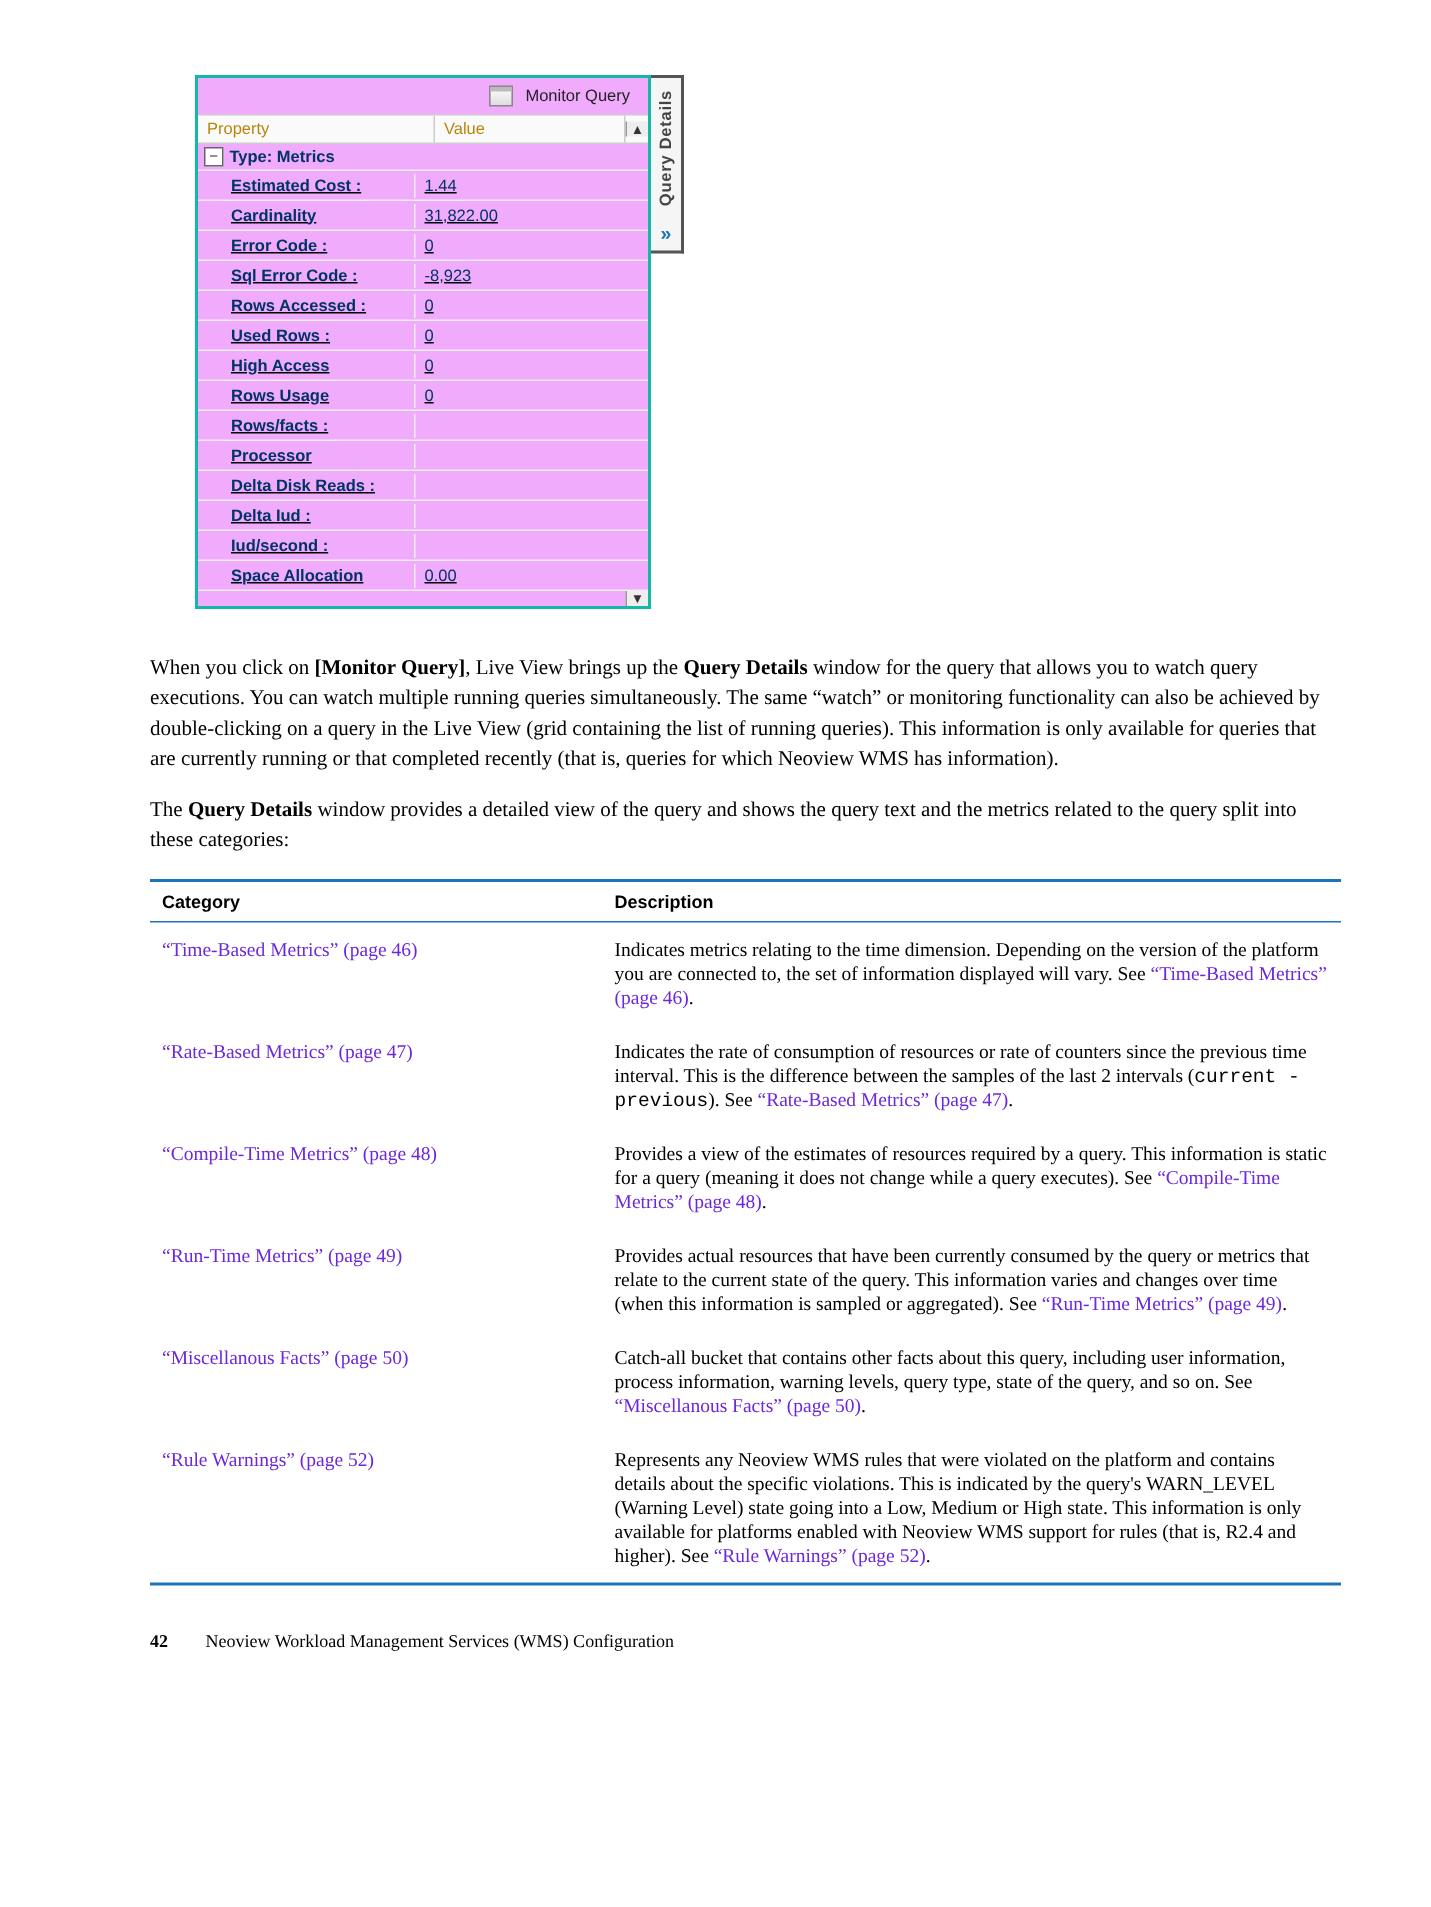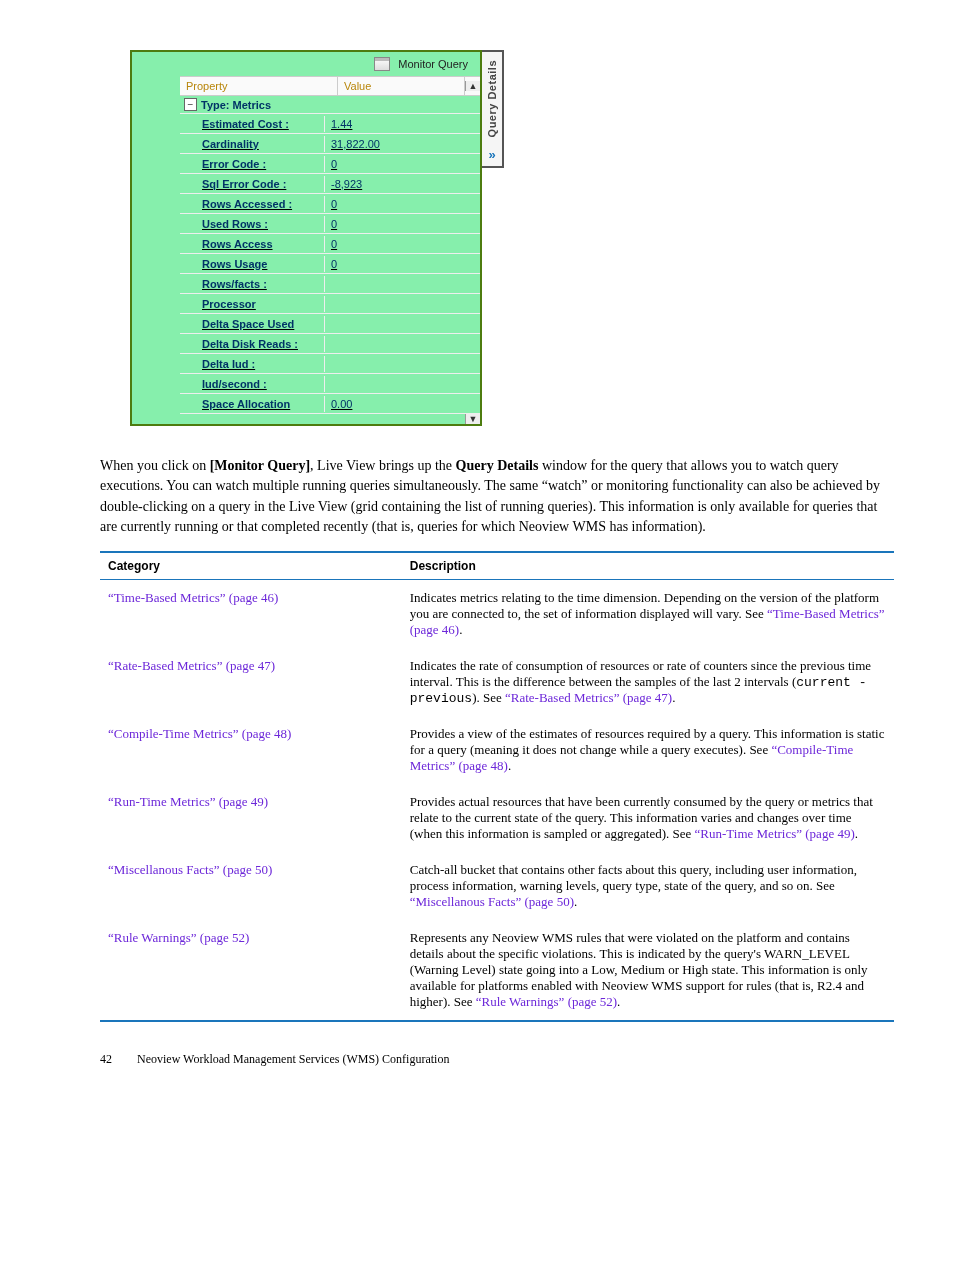--- a/index.html
+++ b/index.html
@@ -15,26 +15,25 @@
     padding: 40px 60px 40px 100px;
     box-sizing: border-box;
   }
   
   .widget-wrap {
     margin: 10px 0 30px 30px;
   }
   .grid-box {
     display: inline-block;
     vertical-align: top;
-    border: 2px solid #4d7c0f;
+    border: 2px solid #14b8a6;
     width: 300px;
     font-family: Tahoma, Arial, sans-serif;
     font-size: 11px;
-    background: #86efac;
-    padding-left: 48px;
+    background: #f0abfc;
   }
   .grid-title {
     height: 24px;
     display: flex;
     align-items: center;
     justify-content: flex-end;
     border-bottom: 1px solid #ccc;
     padding-right: 12px;
     font-weight: normal;
     color: #222;
@@ -186,21 +185,21 @@
     padding: 10px 8px;
   }
   .cat-col1 { width: 38%; }
   .link { color: #6d28d9; }
   .mono { font-family: "Courier New", monospace; }
   .footer {
     font-size: 12px;
     margin-top: 30px;
     font-family: Georgia, "Times New Roman", serif;
   }
-  .footer .pn { display:inline-block; width: 34px; }
+  .footer .pn { display:inline-block; width: 34px; font-weight: bold; }
 </style>
 </head>
 <body>
 
 <div class="page">
 
   <div class="widget-wrap">
     <div class="grid-box">
       <div class="grid-title">
         <span class="box-icon"></span>
@@ -234,37 +233,33 @@
           </div>
           <div class="grow">
             <div class="gprop">Rows Accessed :</div>
             <div class="gval">0</div>
           </div>
           <div class="grow">
             <div class="gprop">Used Rows :</div>
             <div class="gval">0</div>
           </div>
           <div class="grow">
-            <div class="gprop">Rows Access</div>
+            <div class="gprop">High Access</div>
             <div class="gval">0</div>
           </div>
           <div class="grow">
             <div class="gprop">Rows Usage</div>
             <div class="gval">0</div>
           </div>
           <div class="grow">
             <div class="gprop">Rows/facts :</div>
             <div class="gval"></div>
           </div>
           <div class="grow">
             <div class="gprop">Processor</div>
-            <div class="gval"></div>
-          </div>
-          <div class="grow">
-            <div class="gprop">Delta Space Used</div>
             <div class="gval"></div>
           </div>
           <div class="grow">
             <div class="gprop">Delta Disk Reads :</div>
             <div class="gval"></div>
           </div>
           <div class="grow">
             <div class="gprop">Delta Iud :</div>
             <div class="gval"></div>
           </div>
@@ -284,20 +279,23 @@
     </div><div class="side-tab">
       <span class="side-label">Query Details</span>
       <div class="side-arrows">»</div>
     </div>
   </div>
 
   <p class="body-text">
     <span>When you click on </span><strong>[Monitor Query]</strong><span>, Live View brings up the </span><strong>Query Details</strong><span> window for the query that allows you to watch query executions. You can watch multiple running queries simultaneously. The same “watch” or monitoring functionality can also be achieved by double-clicking on a query in the Live View (grid containing the list of running queries). This information is only available for queries that are currently running or that completed recently (that is, queries for which Neoview WMS has information).</span>
   </p>
 
+  <p class="body-text">
+    <span>The </span><strong>Query Details</strong><span> window provides a detailed view of the query and shows the query text and the metrics related to the query split into these categories:</span>
+  </p>
 
   <table class="cat-table">
     <thead>
       <tr>
         <th class="cat-col1">Category</th>
         <th>Description</th>
       </tr>
     </thead>
     <tbody id="cat-body">
         <tr>

